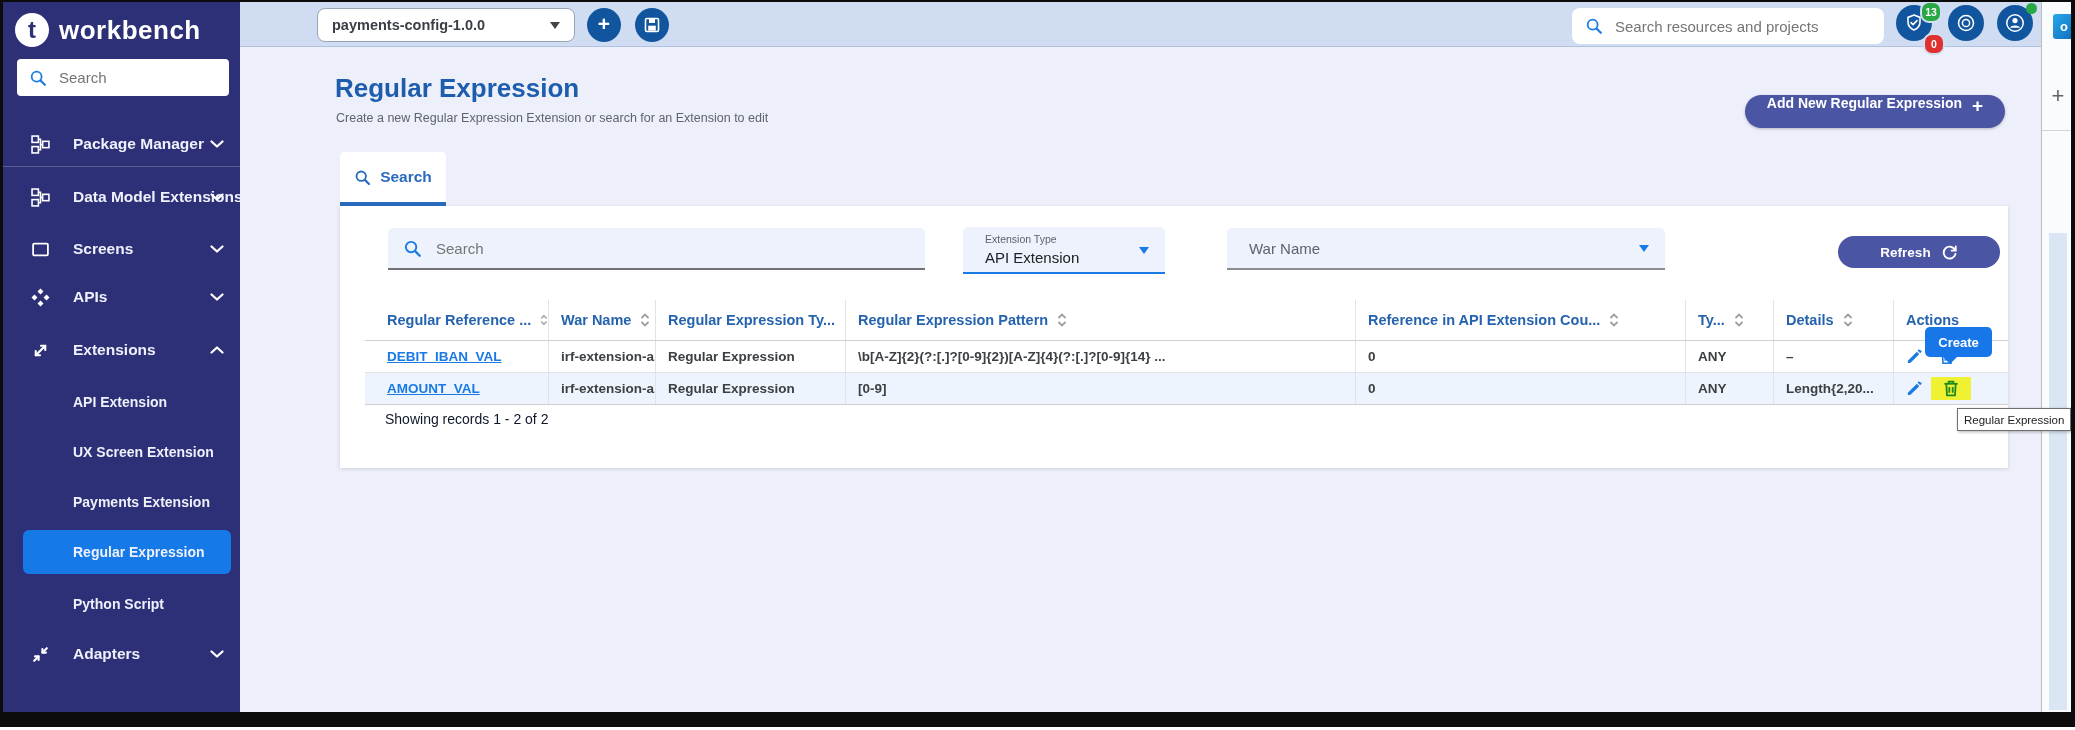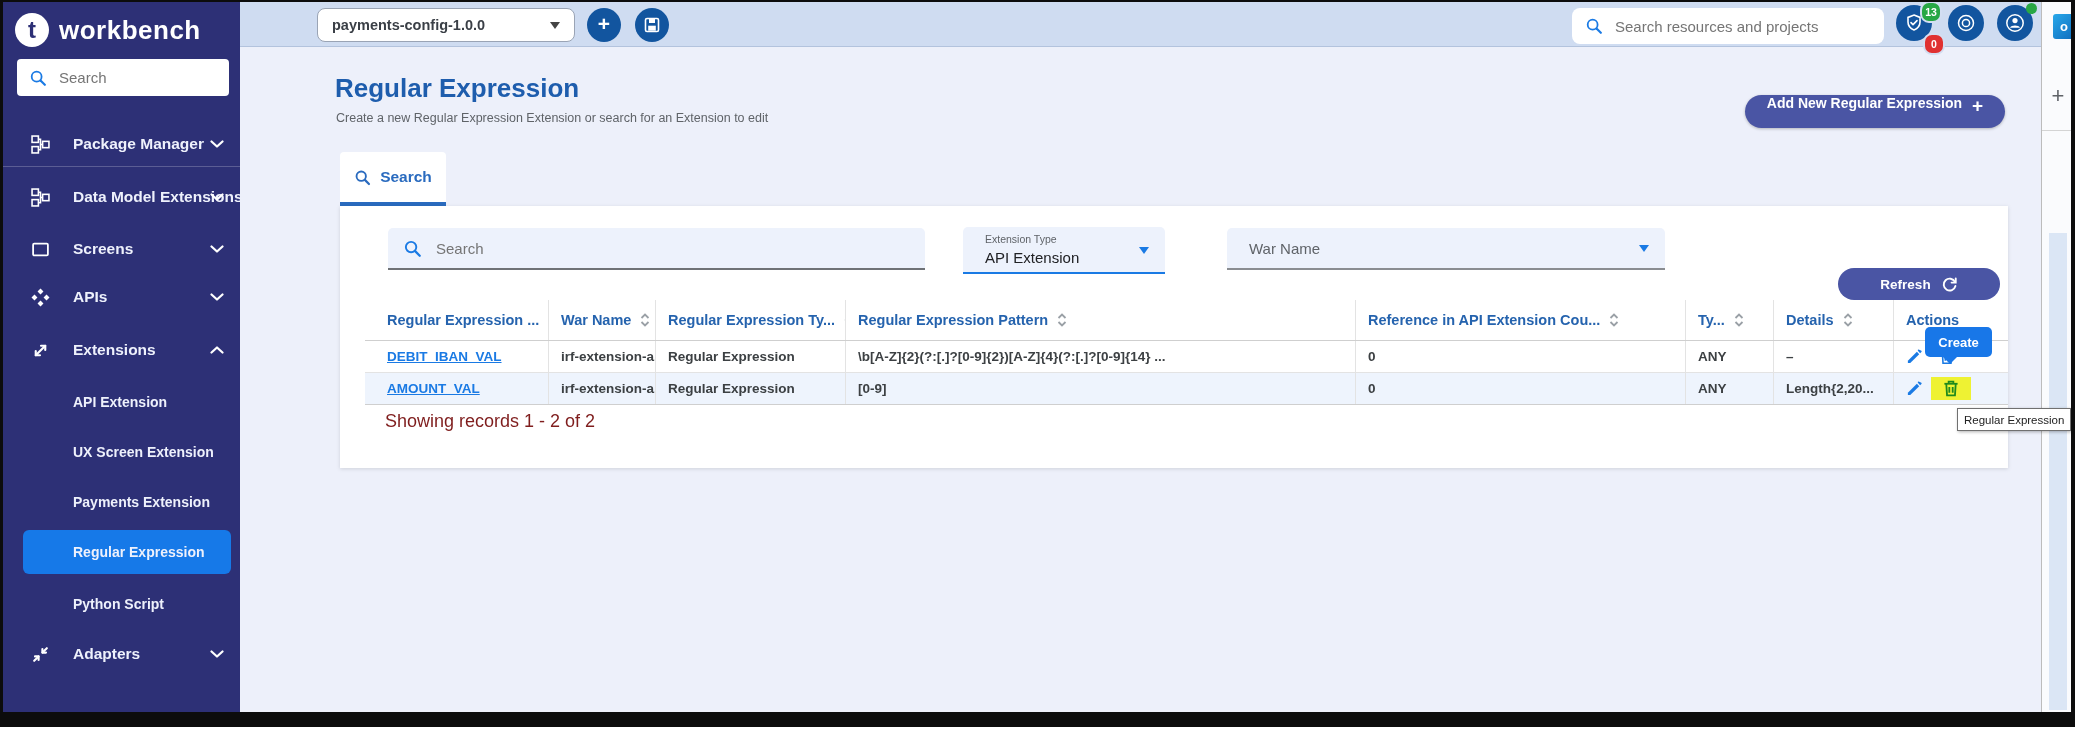--- a/index.html
+++ b/index.html
@@ -66,37 +66,37 @@
   .f-box{position:absolute;background:#edf2fc;border-radius:5px 5px 0 0;box-sizing:border-box;}
   .f-search{left:48px;top:22px;width:537px;height:42px;border-bottom:2px solid #6f7276;display:flex;align-items:center;}
   .f-search input{border:none;outline:none;background:transparent;font-family:inherit;font-size:15px;color:#3c4043;width:440px;margin-left:12px;}
   .f-ext{left:623px;top:21px;width:202px;height:47px;border-bottom:2px solid #1a7ae4;cursor:pointer;}
   .f-ext .flabel{position:absolute;left:22px;top:6px;font-size:10.5px;color:#5f6368;}
   .f-ext .fvalue{position:absolute;left:22px;top:22px;font-size:15px;color:#202124;}
   .f-war{left:887px;top:22px;width:438px;height:42px;border-bottom:2px solid #8a8d91;display:flex;align-items:center;cursor:pointer;}
   .f-war .fvalue{margin-left:22px;font-size:15px;color:#5f6368;}
   .f-caret{position:absolute;right:16px;top:50%;margin-top:-3px;}
   .refresh-btn{left:1498px;top:30px;width:162px;height:32px;background:#4a55a4;border-radius:16px;color:#fff;
-               display:flex;align-items:center;justify-content:center;gap:10px;font-size:13.5px;font-weight:bold;cursor:pointer;margin-top:32px;}
+               display:flex;align-items:center;justify-content:center;gap:10px;font-size:13.5px;font-weight:bold;cursor:pointer;}
   
   .tbl{left:25px;top:94px;width:1643px;}
   .tr{display:flex;align-items:stretch;}
   .cell{display:flex;align-items:center;box-sizing:border-box;padding-left:12px;overflow:hidden;white-space:nowrap;font-weight:bold;}
   .cell + .cell{border-left:1px solid #e3e3e3;}
   .c0{width:183px;padding-left:22px;}.c1{width:107px;}.c2{width:190px;}.c3{width:510px;}
   .c4{width:330px;}.c5{width:88px;}.c6{width:120px;}.c7{width:115px;}
   .th-row{height:40px;border-bottom:1px solid #cfcfcf;}
   .th{color:#2563ae;font-weight:bold;font-size:14.5px;gap:9px;}
   .row1{height:31px;border-bottom:1px solid #e3e3e3;background:#fff;}
   .row2{height:31px;border-bottom:1px solid #cfcfcf;background:#eef4fd;}
   .body-txt{font-size:13.5px;color:#3c4043;}
   .link{font-size:13.5px;color:#1a7ae4;text-decoration:underline;cursor:pointer;}
   .act-cell{gap:16px;}
   .hl-yellow{background:#eef233;padding:3px 12px;display:flex;align-items:center;}
-  .tbl-footer{left:45px;top:205px;font-size:18px;color:#7f1d1d;}
+  .tbl-footer{left:45px;top:205px;font-size:14px;color:#0f172a;}
   
   .tt-delete{left:1925px;top:327px;width:67px;height:30px;background:#1877e8;border-radius:5px;color:#fff;
              font-size:13px;font-weight:bold;display:flex;align-items:center;justify-content:center;z-index:50;}
   .tt-delete:after{content:"";position:absolute;left:18px;top:100%;border:7px solid transparent;border-top-color:#1877e8;}
   .tt-native{left:1957px;top:408px;height:21px;background:#fff;border:1px solid #707070;box-shadow:1px 1px 3px rgba(0,0,0,.3);
              font-size:11.5px;color:#222;display:flex;align-items:center;padding:0 6px;white-space:nowrap;z-index:90;}
   svg{display:block;}
 </style>
 </head>
 <body>
@@ -350,21 +350,21 @@
           <svg width="17" height="17" viewBox="0 0 18 18" fill="none" stroke="#fff" stroke-width="2" stroke-linecap="round">
               <path d="M14.8 6.2 A6.3 6.3 0 1 0 15.3 10.6"></path>
               <path d="M15.6 2.6 V7 H11.2"></path>
             </svg>
         </span>
       </div>
 
       <div class="abs tbl">
         <div class="tr th-row">
           <div class="cell c0 th">
-            <span>Regular Expression ...</span>
+            <span>Regular Reference ...</span>
             <svg width="10" height="16" viewBox="0 0 10 16">
                 <path d="M1.5 6 L5 2.5 L8.5 6" fill="none" stroke="#9aa0a6" stroke-width="1.8"></path>
                 <path d="M1.5 10 L5 13.5 L8.5 10" fill="none" stroke="#9aa0a6" stroke-width="1.8"></path>
               </svg>
           </div>
           <div class="cell c1 th">
             <span>War Name</span>
             <svg width="10" height="16" viewBox="0 0 10 16">
                 <path d="M1.5 6 L5 2.5 L8.5 6" fill="none" stroke="#9aa0a6" stroke-width="1.8"></path>
                 <path d="M1.5 10 L5 13.5 L8.5 10" fill="none" stroke="#9aa0a6" stroke-width="1.8"></path>

